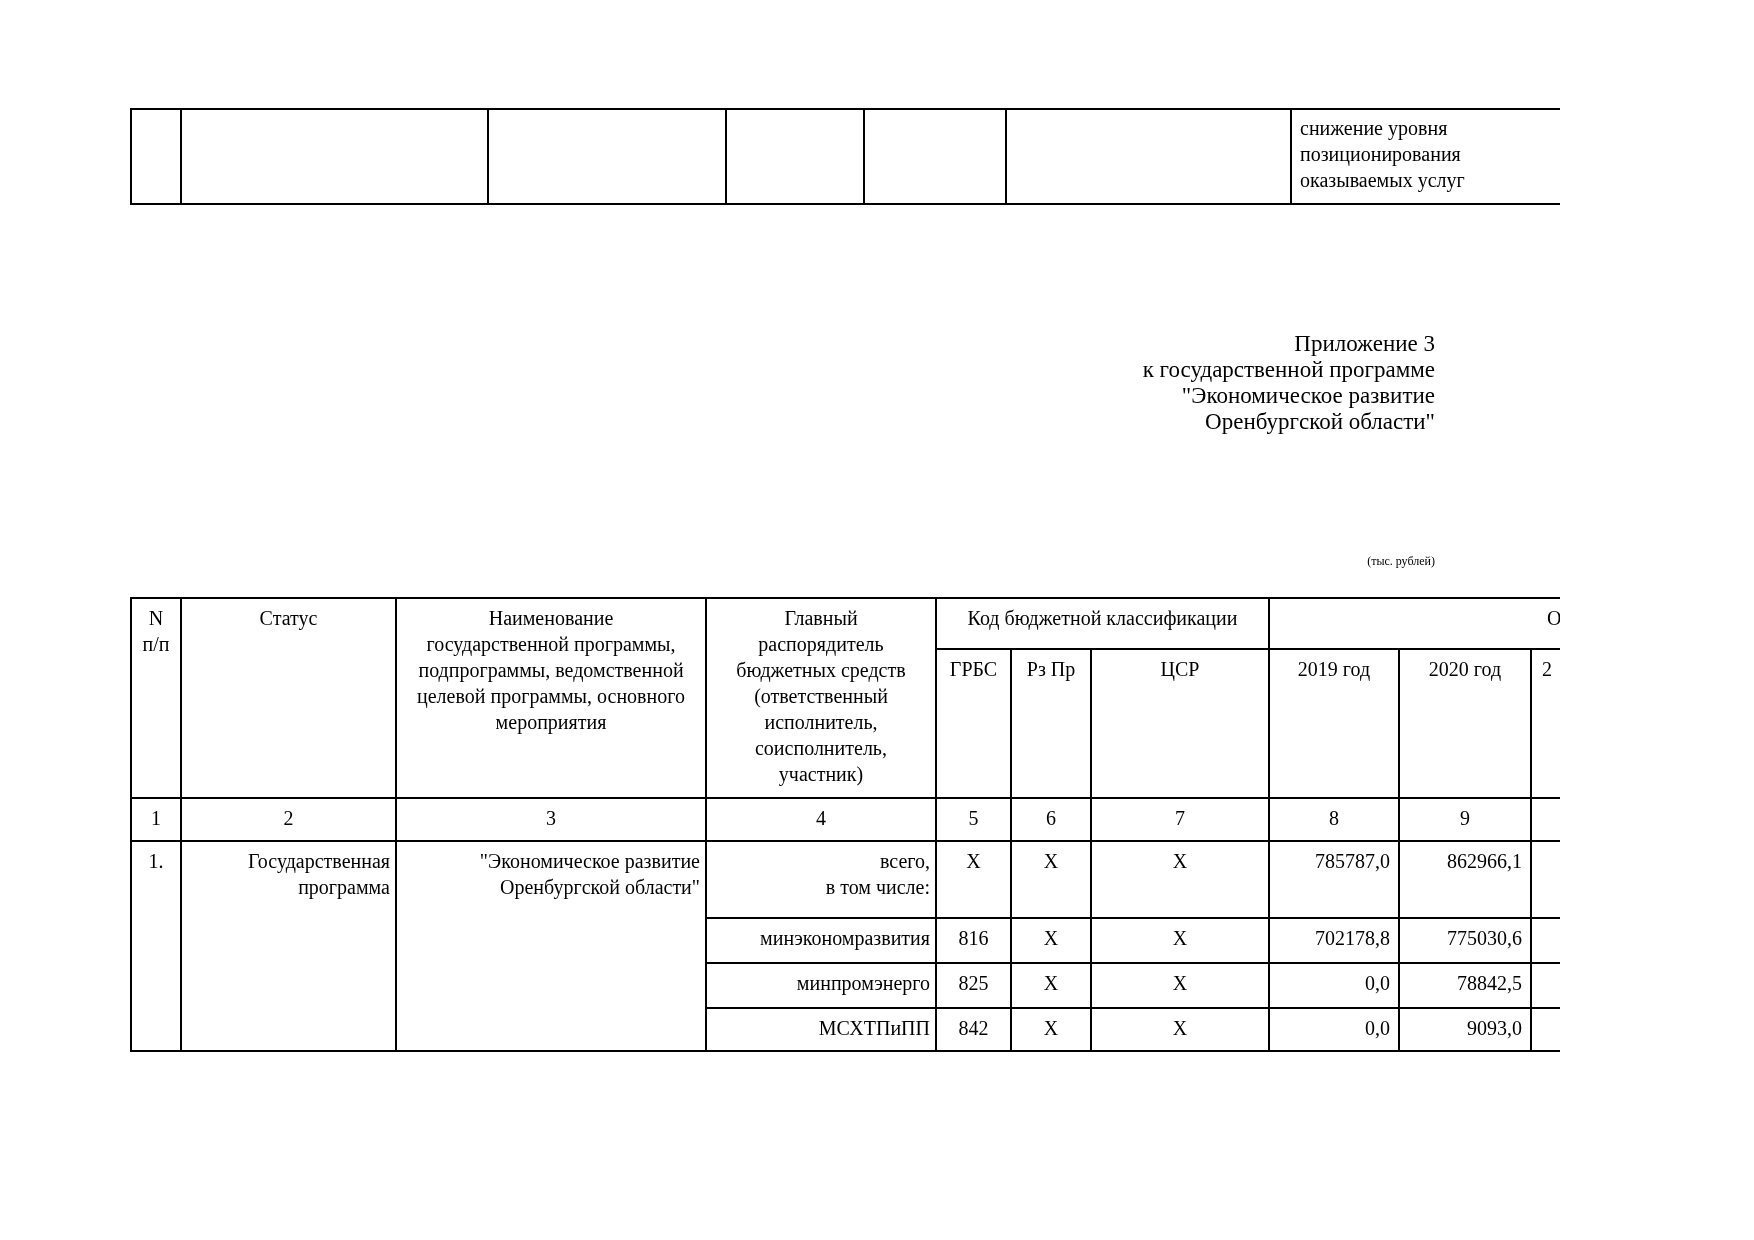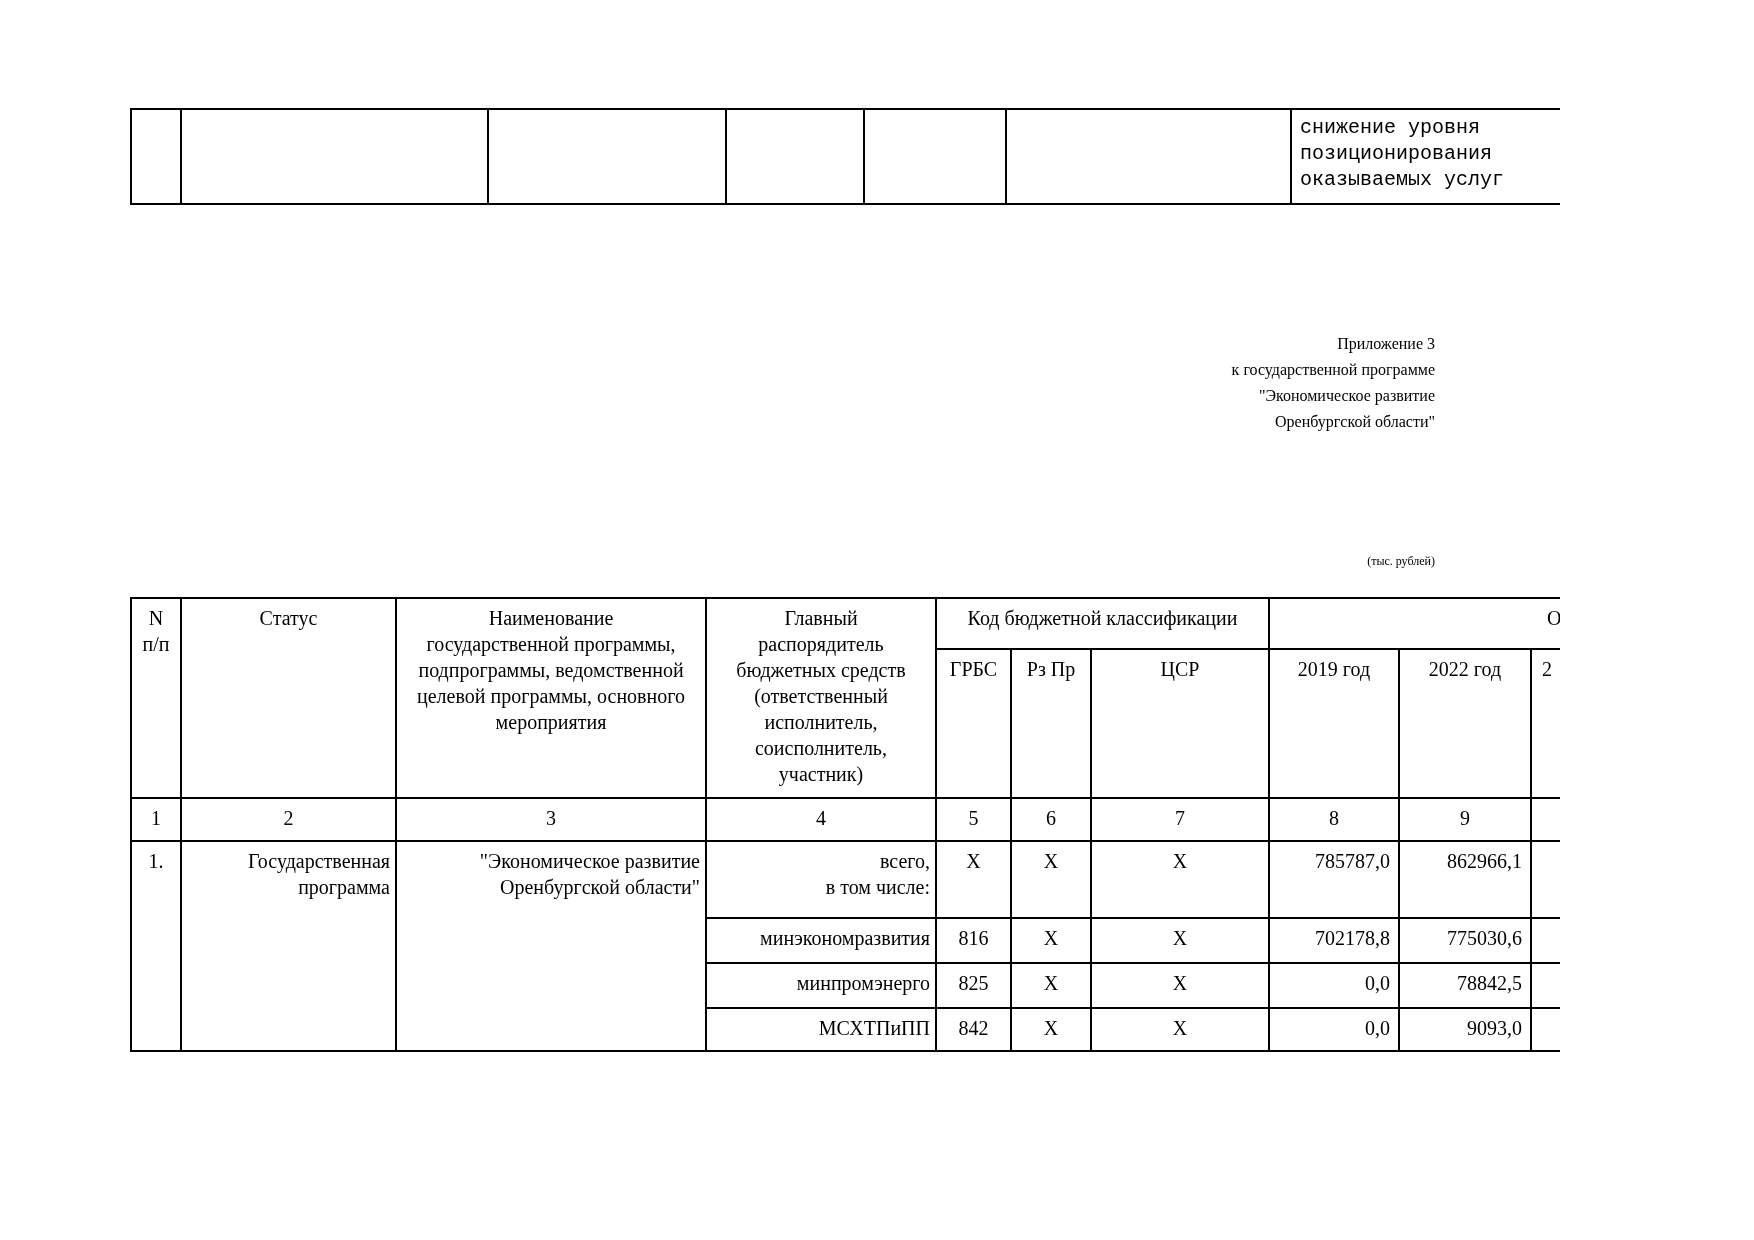--- a/index.html
+++ b/index.html
@@ -25,27 +25,27 @@
   }
   .tbl td {
     border: 2px solid #000000;
     vertical-align: top;
     line-height: 26px;
     white-space: pre-line;
     overflow: hidden;
   }
 
   
-  .prev-note { padding: 5px 8px; text-align: left; font-family: Liberation Mono, monospace; }
+  .prev-note { padding: 5px 8px; text-align: left; }
 
   
   .appendix {
     top: 331px; right: 319px;
     text-align: right;
-    font-size: 16px; line-height: 26px;
+    font-size: 23px; line-height: 26px;
   }
 
   
   .doc-title {
     top: 462px; left: 130px; width: 1310px;
     text-align: center;
     font-weight: bold;
     font-size: 23px; line-height: 31px;
     white-space: pre-line;
   }
@@ -144,21 +144,21 @@
 участник)</td>
         <td colspan="3" class="hc">Код бюджетной классификации</td>
         <td colspan="3" class="group-volume">Объем</td>
       </tr>
 
       <tr style="height:149px">
         <td class="hc">ГРБС</td>
         <td class="hc">Рз Пр</td>
         <td class="hc">ЦСР</td>
         <td class="hc">2019 год</td>
-        <td class="hc">2022 год</td>
+        <td class="hc">2020 год</td>
         <td class="year-clipped">2</td>
       </tr>
 
       <tr style="height:43px">
         <td class="cc">1</td>
         <td class="cc">2</td>
         <td class="cc">3</td>
         <td class="cc">4</td>
         <td class="cc">5</td>
         <td class="cc">6</td>

